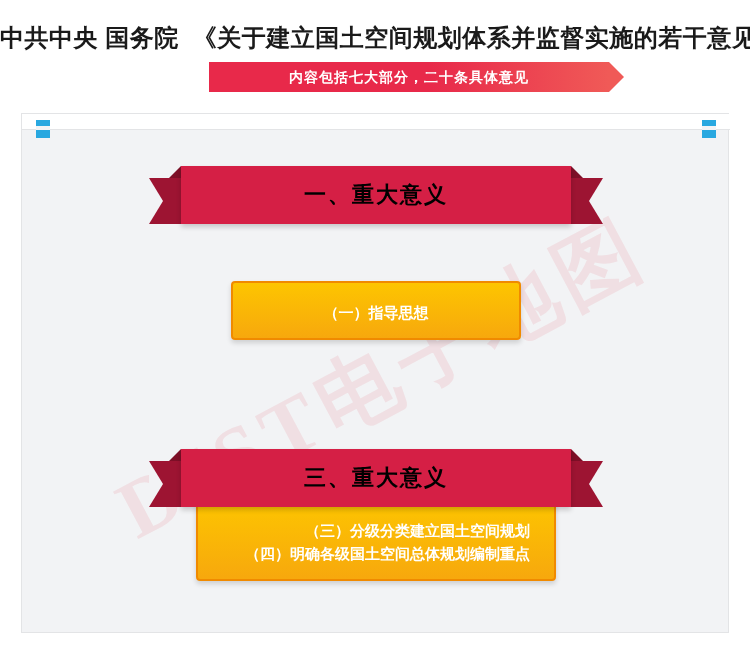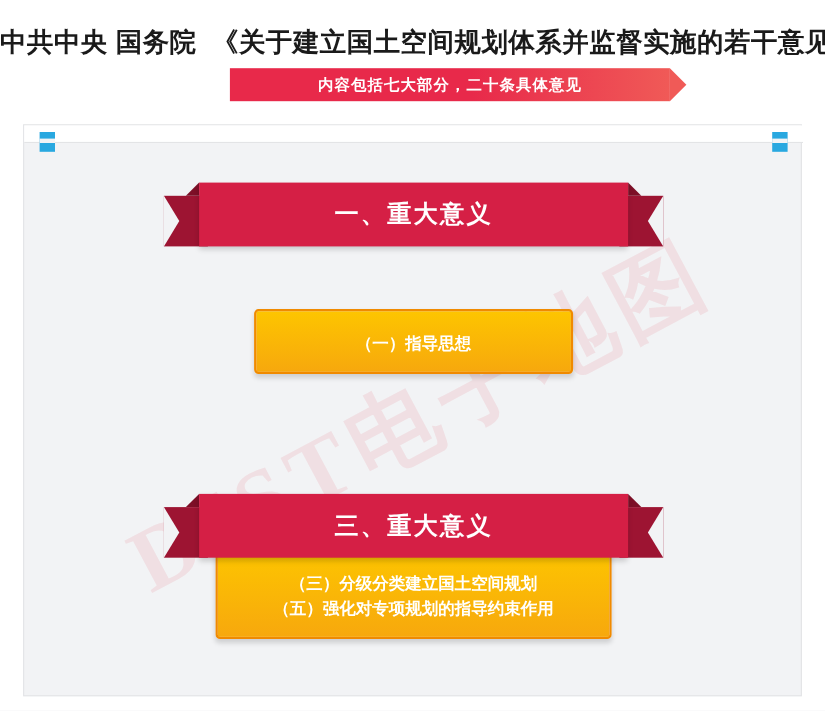--- a/index.html
+++ b/index.html
@@ -214,21 +214,21 @@
     width: 390px;
     height: 58px;
     background: #d51f45;
     z-index: 3;
     display: flex;
     align-items: center;
     justify-content: center;
     box-shadow: 0 3px 5px rgba(0,0,0,0.18);
   }
   .ribbon .main .label {
-    color: #ffffff;
+    color: #000000;
     font-size: 22px;
     font-weight: bold;
     letter-spacing: 2px;
     white-space: nowrap;
   }
 
   
   .subbox {
     position: relative;
     margin: -8px auto 0 auto;
@@ -243,21 +243,21 @@
   .subbox.w-narrow { width: 290px; }
   .subbox.w-wide { width: 360px; }
   .subbox .line {
     color: #ffffff;
     font-size: 15px;
     font-weight: bold;
     line-height: 23px;
     white-space: nowrap;
   }
   .subbox.w-narrow .line { text-align: center; }
-  .subbox.w-wide .line { text-align: center; }
+  .subbox.w-wide .line { text-align: right; }
 
   
   #section-1 { top: 52px; }
   #section-2 { top: 175px; }
   #section-3 { top: 335px; }
 </style>
 </head>
 <body>
 
 <div class="header">
@@ -305,17 +305,17 @@
       <div class="tail-l"></div>
       <div class="tail-r"></div>
       <div class="fold-l"></div>
       <div class="fold-r"></div>
       <div class="main">
         <span class="label">三、重大意义</span>
       </div>
     </div>
     <div class="subbox w-wide">
       <div class="line">（三）分级分类建立国土空间规划</div>
-      <div class="line">（五）强化对专项规划的指导约束作用</div>
+      <div class="line">（四）明确各级国土空间总体规划编制重点</div>
     </div>
   </div>
 
 </div>
 
 </body></html>

